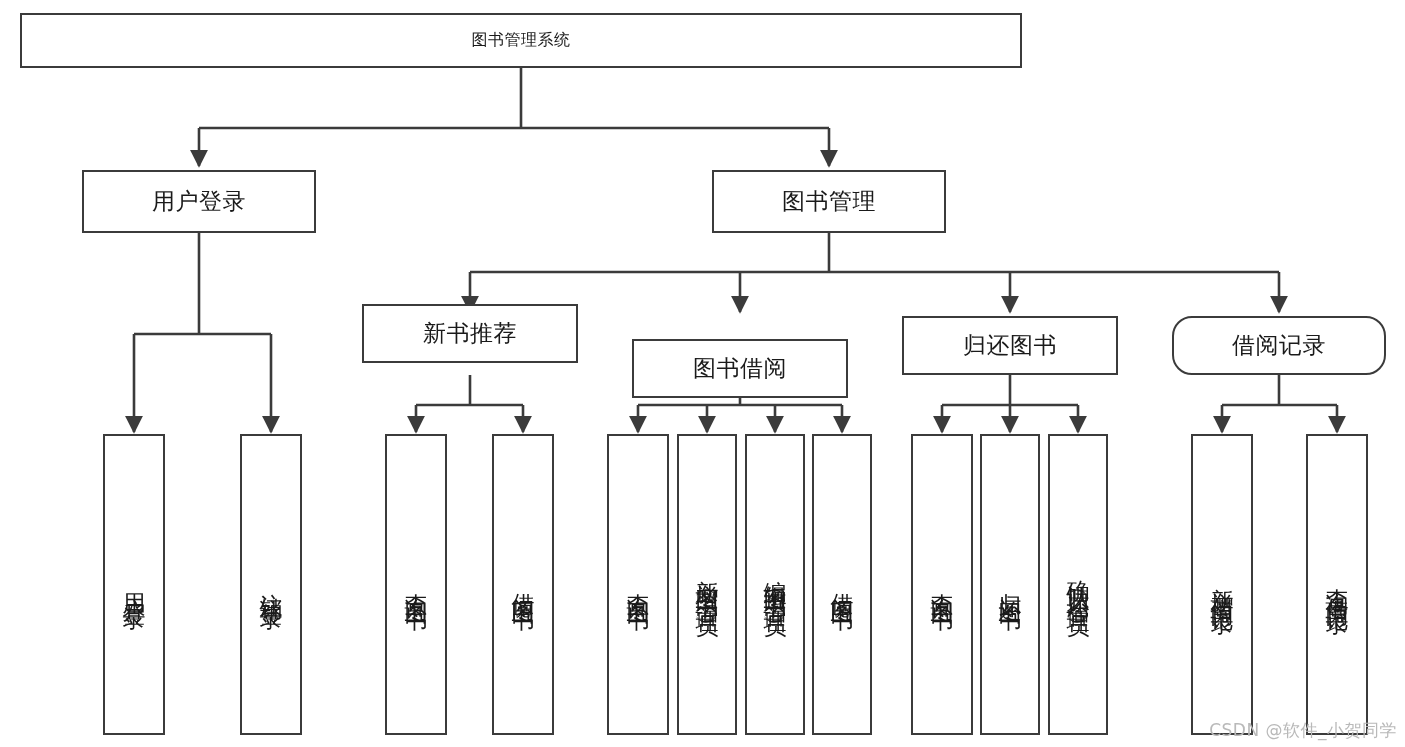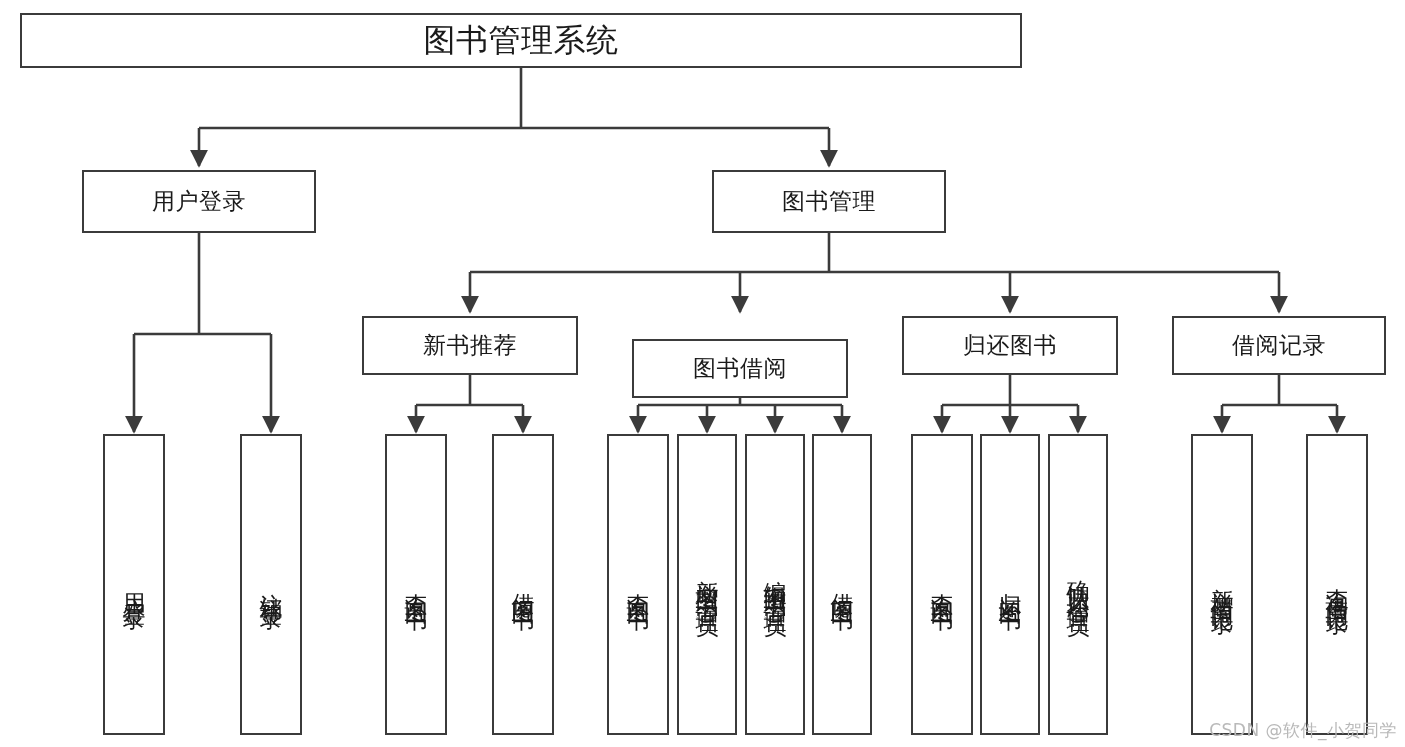--- a/index.html
+++ b/index.html
@@ -40,21 +40,21 @@
     text-align: center;
     line-height: 1.18;
     white-space: pre;
   }
   
   .node.horiz .lbl {
     font-size: 23px;
     letter-spacing: 0.5px;
   }
   .node.root .lbl {
-    font-size: 32px;
+    font-size: 16px;
   }
   
   .node.vert {
     align-items: center;
     justify-content: center;
   }
   .node.vert .lbl {
     writing-mode: vertical-rl;
     text-orientation: upright;
     font-size: 23px;
@@ -133,30 +133,30 @@
     <span class="lbl">图书管理系统</span>
   </div>
 
   <div class="node horiz" style="left:82px; top:170px; width:234px; height:63px;">
     <span class="lbl">用户登录</span>
   </div>
   <div class="node horiz" style="left:712px; top:170px; width:234px; height:63px;">
     <span class="lbl">图书管理</span>
   </div>
 
-  <div class="node horiz" style="left:362px; top:316px; width:216px; height:59px;">
+  <div class="node horiz" style="left:362px; top:304px; width:216px; height:59px;">
     <span class="lbl">新书推荐</span>
   </div>
   <div class="node horiz" style="left:632px; top:316px; width:216px; height:59px;margin-top:23px;">
     <span class="lbl">图书借阅</span>
   </div>
   <div class="node horiz" style="left:902px; top:316px; width:216px; height:59px;">
     <span class="lbl">归还图书</span>
   </div>
-  <div class="node horiz" style="left:1172px; top:316px; width:214px; height:59px;">
+  <div class="node horiz" style="left:1172px; top:316px; width:214px; height:59px;border-radius:20px;">
     <span class="lbl">借阅记录</span>
   </div>
 
   <div class="node vert" style="left:103px; top:434px; width:62px; height:301px;">
     <span class="lbl">用户登录</span>
   </div>
   <div class="node vert" style="left:240px; top:434px; width:62px; height:301px;">
     <span class="lbl">注销登录</span>
   </div>
 

